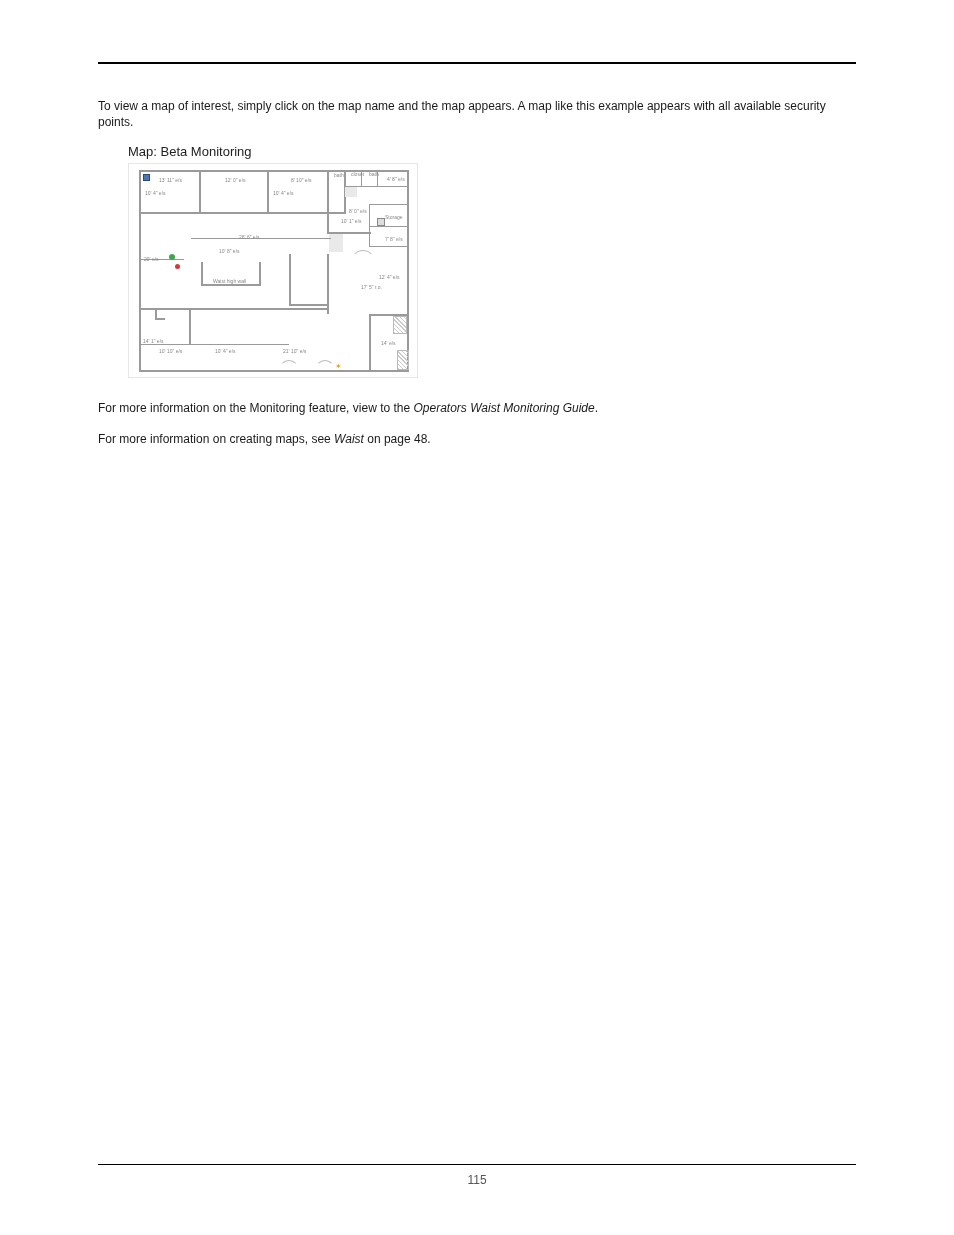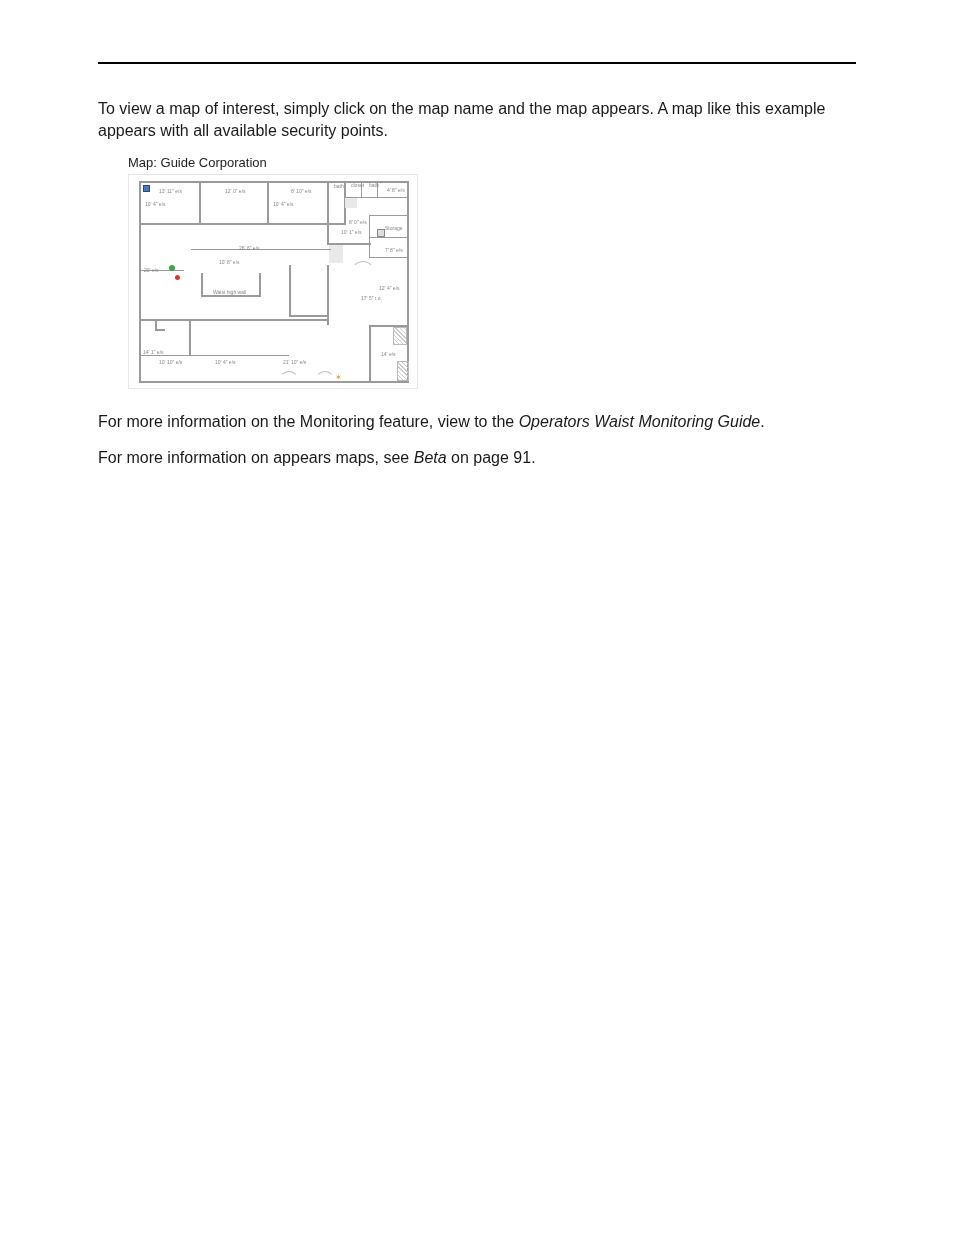--- a/index.html
+++ b/index.html
@@ -8,21 +8,21 @@
     width: 954px;
     height: 1235px;
     padding: 62px 98px 40px 98px;
     position: relative;
   }
   .rule-top {
     border-top: 2px solid #000;
     margin-bottom: 34px;
   }
   .para {
-    font-size: 16px;
+    font-size: 12px;
     line-height: 1.35;
     margin-bottom: 14px;
     color: #1a1a1a;
   }
   .italic { font-style: italic; }
   .map-figure {
     width: 290px;
     margin: 4px 0 22px 30px;
   }
   .map-title {
@@ -71,21 +71,21 @@
 </head>
 <body>
 
 <div class="page">
   <div class="rule-top"></div>
 
   <p class="para">To view a map of interest, simply click on the map name and the map appears. A map like this example appears with all available security points.</p>
 
   <div class="map-figure">
     <div class="map-title">
-      <span>Map: </span><span>Guide Corporation</span>
+      <span>Map: </span><span>Beta Monitoring</span>
     </div>
 
     <div class="floorplan">
 
       <div class="fp-line" style="left:10px; top:6px; width:270px; height:2px;"></div>
       <div class="fp-line" style="left:10px; top:6px; width:2px; height:200px;"></div>
       <div class="fp-line" style="left:10px; top:206px; width:270px; height:2px;"></div>
       <div class="fp-line" style="left:278px; top:6px; width:2px; height:202px;"></div>
 
       <div class="fp-line" style="left:10px; top:48px; width:205px; height:2px;"></div>
@@ -168,16 +168,19 @@
       <div class="marker-icon" style="left:248px; top:54px;"></div>
       <div class="marker-star" style="left:206px; top:198px;">✶</div>
     </div>
   </div>
 
   <p class="para">
     <span>For more information on the Monitoring feature, view to the </span><span class="italic">Operators Waist Monitoring Guide</span><span>.</span>
   </p>
 
   <p class="para">
-    <span>For more information on appears maps, see </span><span class="italic">Beta</span><span> on page 91.</span>
+    <span>For more information on creating maps, see </span><span class="italic">Waist</span><span> on page 48.</span>
   </p>
 
+  <div class="footer">
+    <span>115</span>
+  </div>
 </div>
 
 </body></html>

